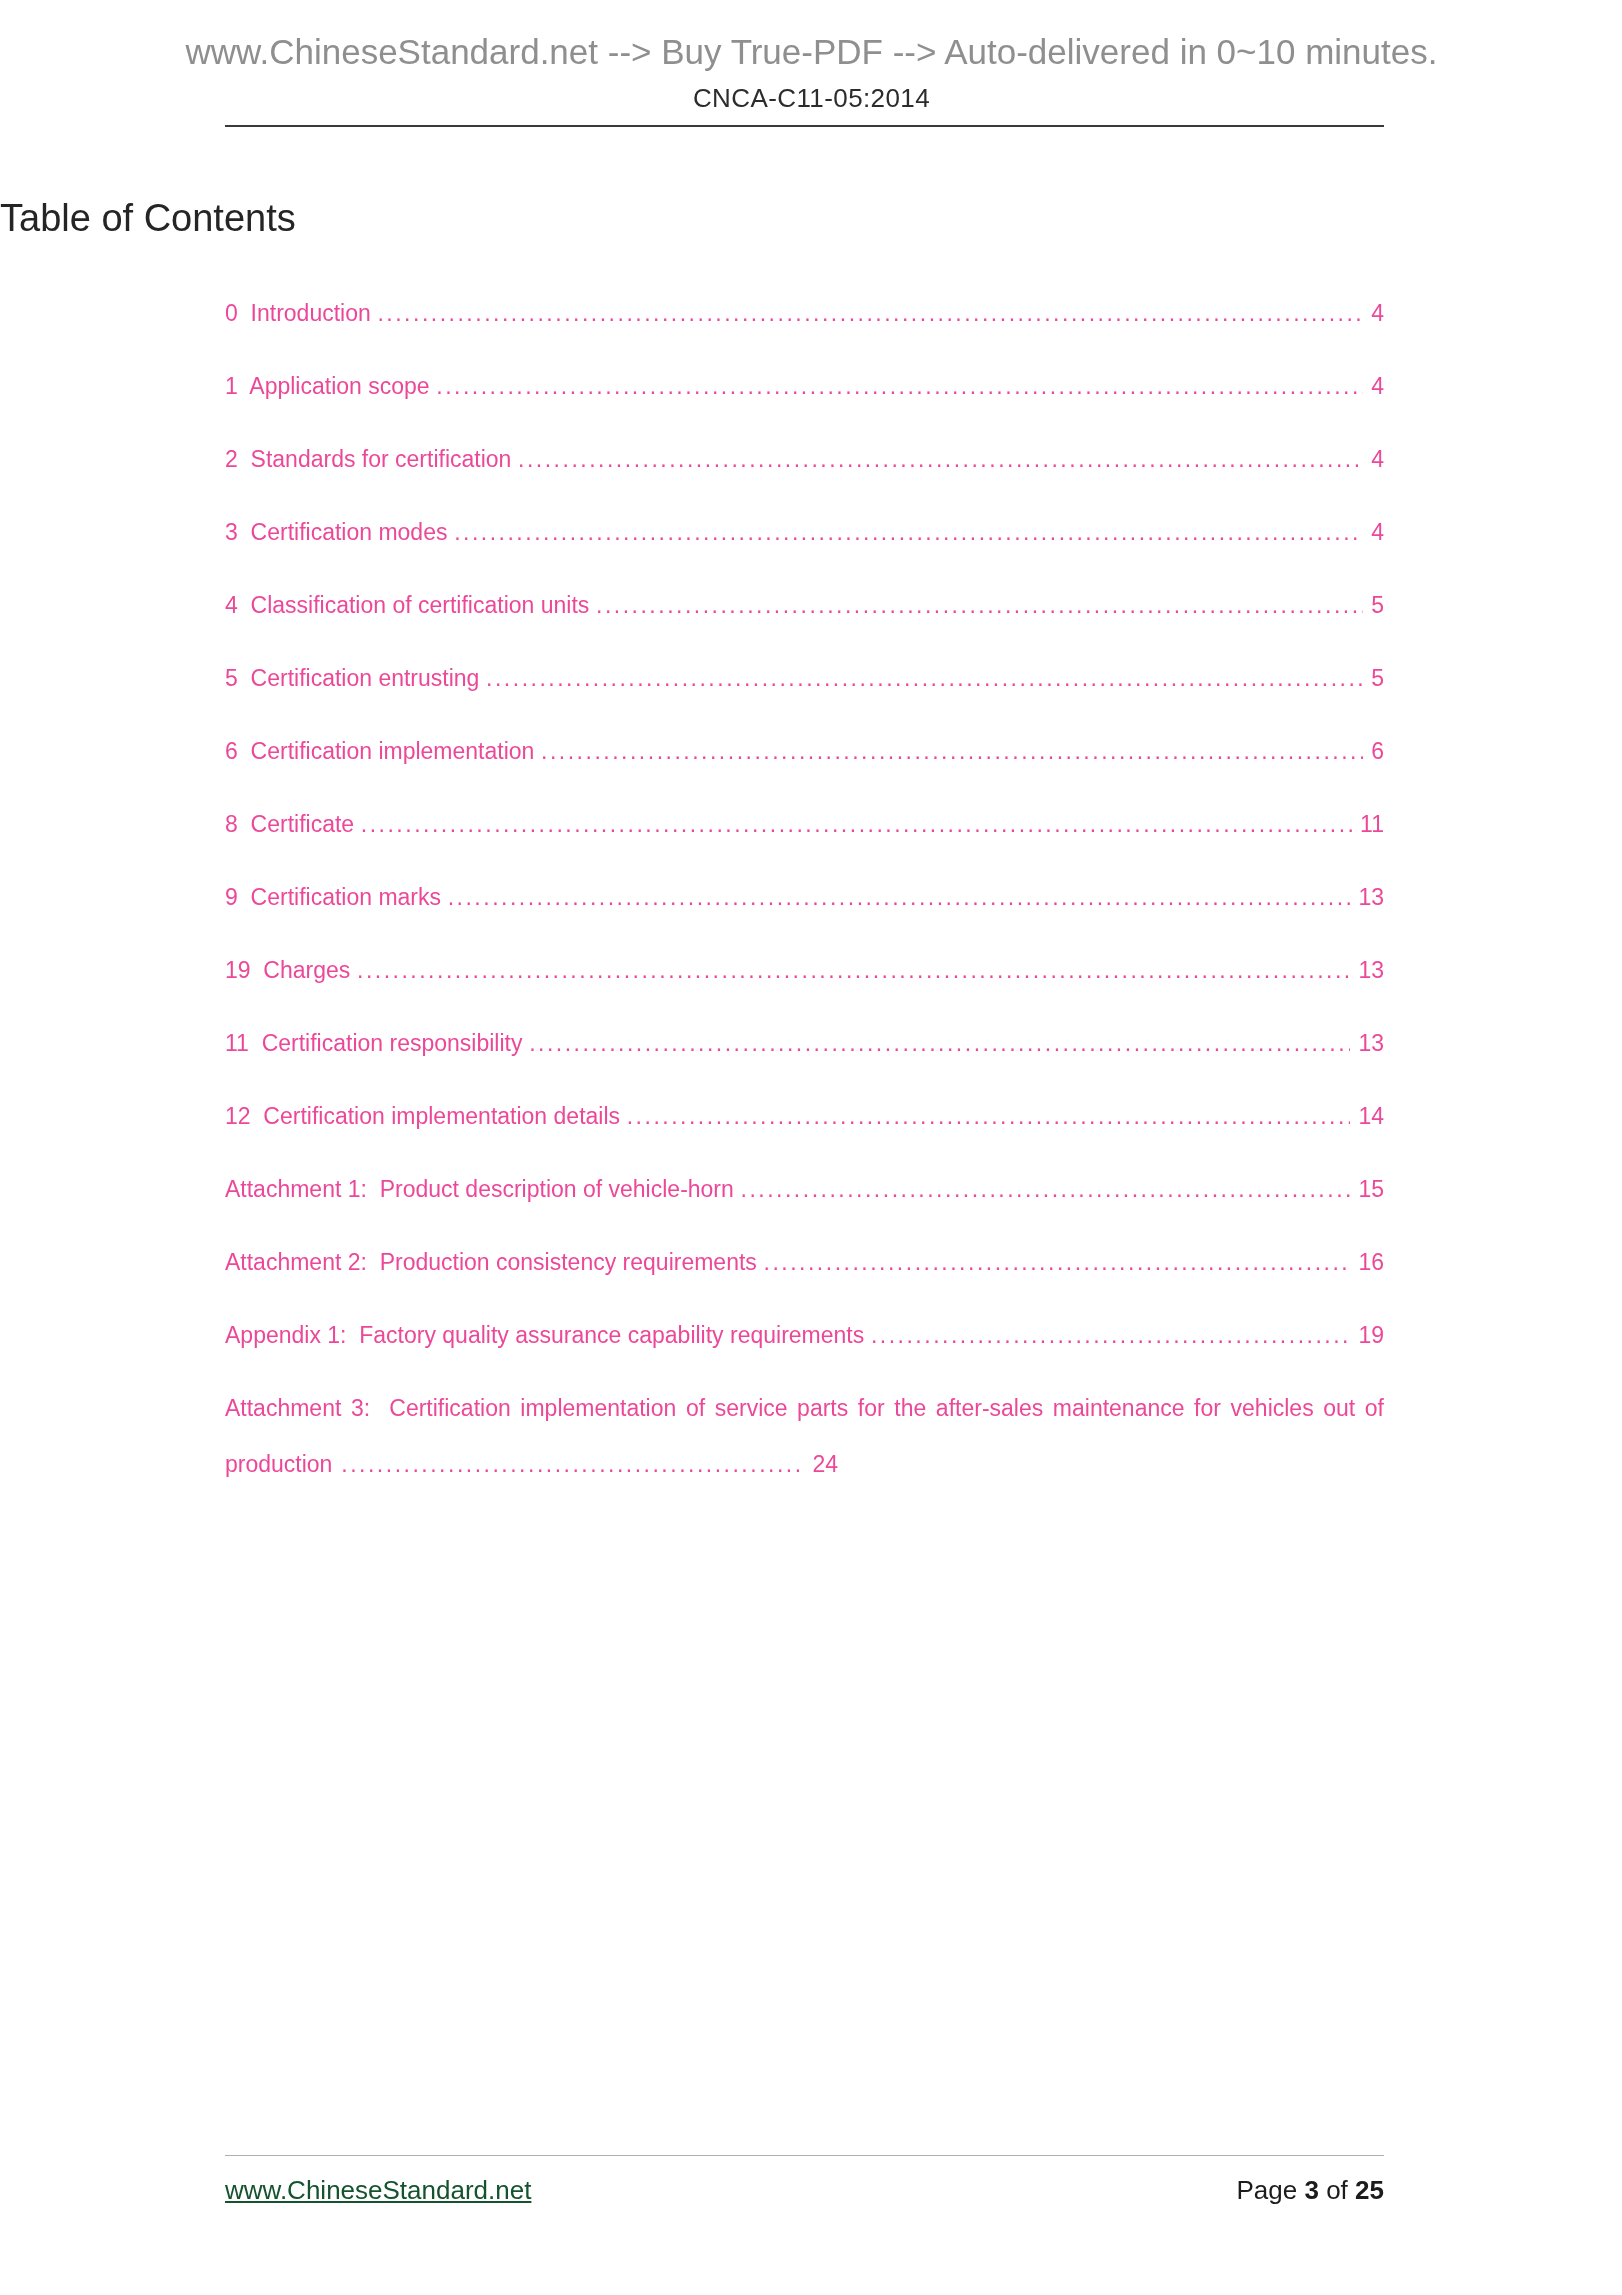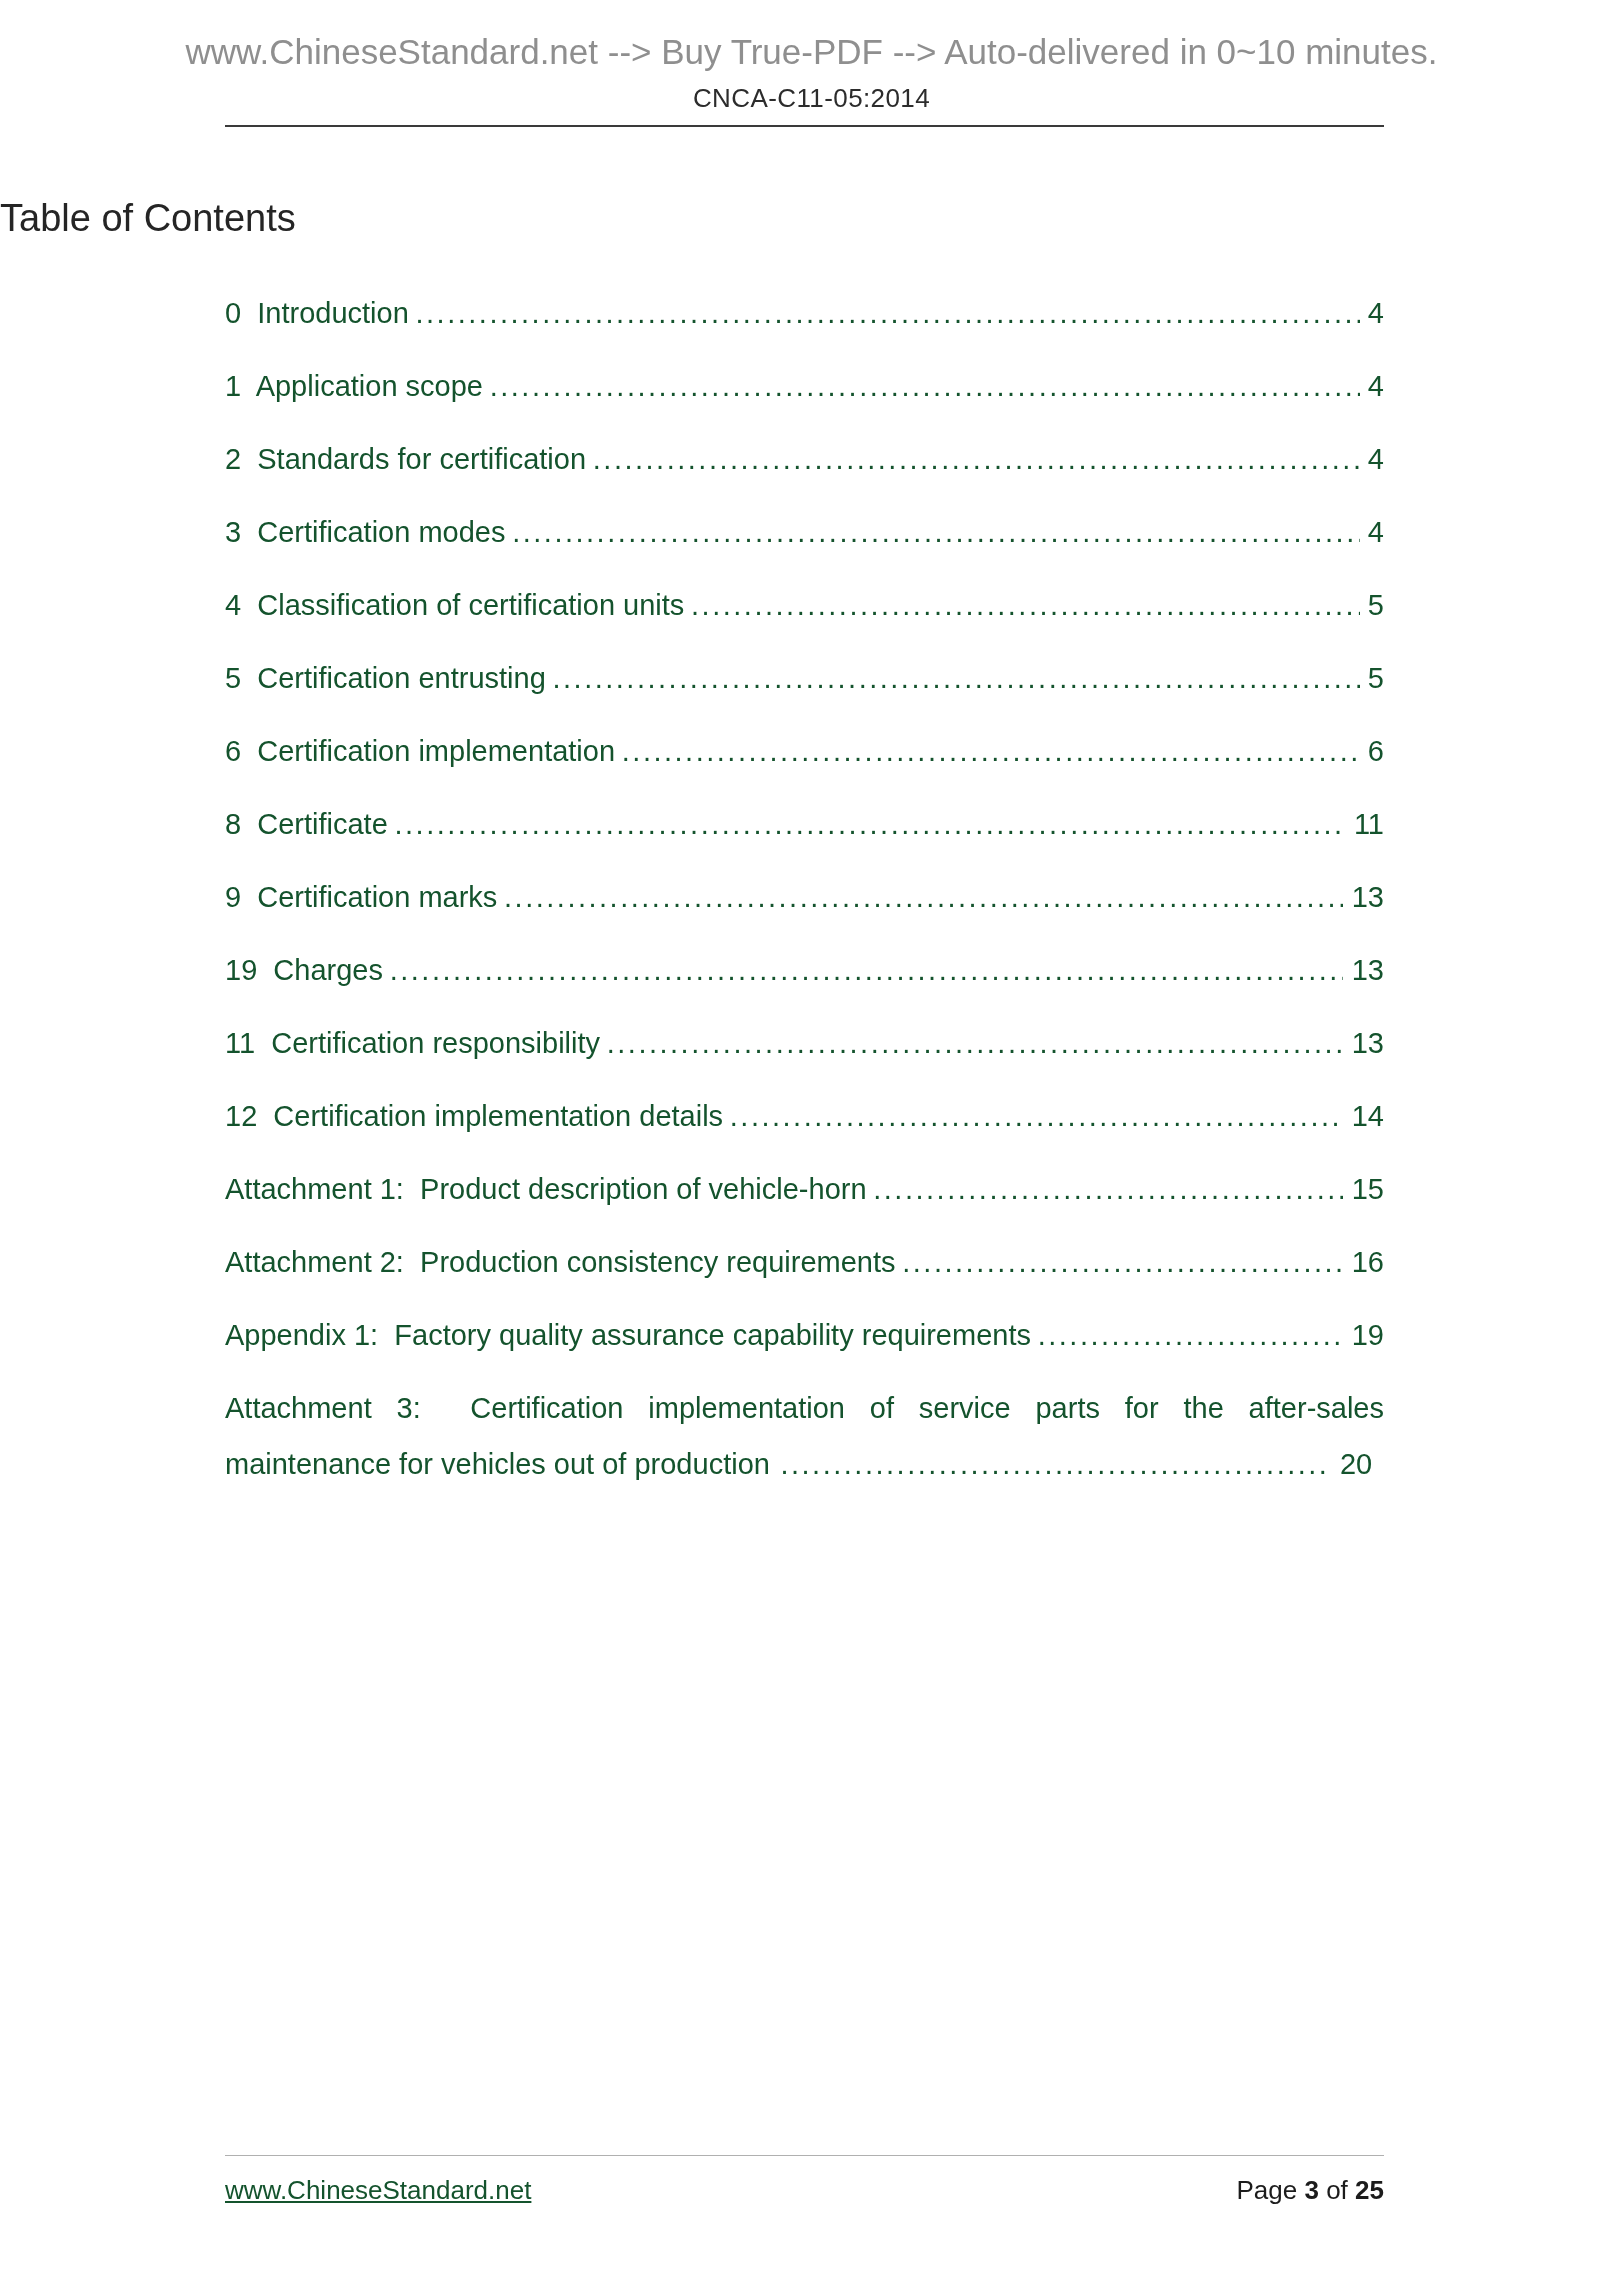--- a/index.html
+++ b/index.html
@@ -30,21 +30,21 @@
 
   
   .title {
     position: absolute; top: 197px; left: 0; width: 100%;
     text-align: left; font-size: 38px; font-weight: 400; color: #252525;
   }
 
   
   .toc {
     position: absolute; top: 277px; left: 225px; width: 1159px;
-    font-size: 29px; color: #14532d;
+    font-size: 23px; color: #ec4899;
   }
   .toc-row {
     display: flex; align-items: baseline;
     height: 73px; line-height: 73px;
   }
   .toc-label { white-space: pre; }
   .toc-leader {
     flex: 1 1 auto; overflow: hidden; white-space: nowrap;
     margin: 0 8.3px 0 6.7px; letter-spacing: 2.5px;
   }
@@ -155,21 +155,21 @@
       <div class="toc-row">
         <span class="toc-label">Attachment 2:  Production consistency requirements</span>
         <span class="toc-leader"></span>
         <span class="toc-page">16</span>
       </div>
       <div class="toc-row">
         <span class="toc-label">Appendix 1:  Factory quality assurance capability requirements</span>
         <span class="toc-leader"></span>
         <span class="toc-page">19</span>
       </div>
-      <div class="toc-row wrap"><span class="toc-label">Attachment 3:&nbsp; Certification implementation of service parts for the after-sales maintenance for vehicles out of production</span><span class="toc-dots-inline"> .................................................... </span><span class="toc-page">20</span></div>
+      <div class="toc-row wrap"><span class="toc-label">Attachment 3:&nbsp; Certification implementation of service parts for the after-sales maintenance for vehicles out of production</span><span class="toc-dots-inline"> .................................................... </span><span class="toc-page">24</span></div>
     </div>
 
   <hr class="footer-rule">
 
   <div class="footer-row">
     <span class="footer-link">www.ChineseStandard.net</span>
     <span class="footer-page"><span>Page </span><span class="num">3</span><span> of </span><span class="num">25</span></span>
   </div>
 
 </div>

